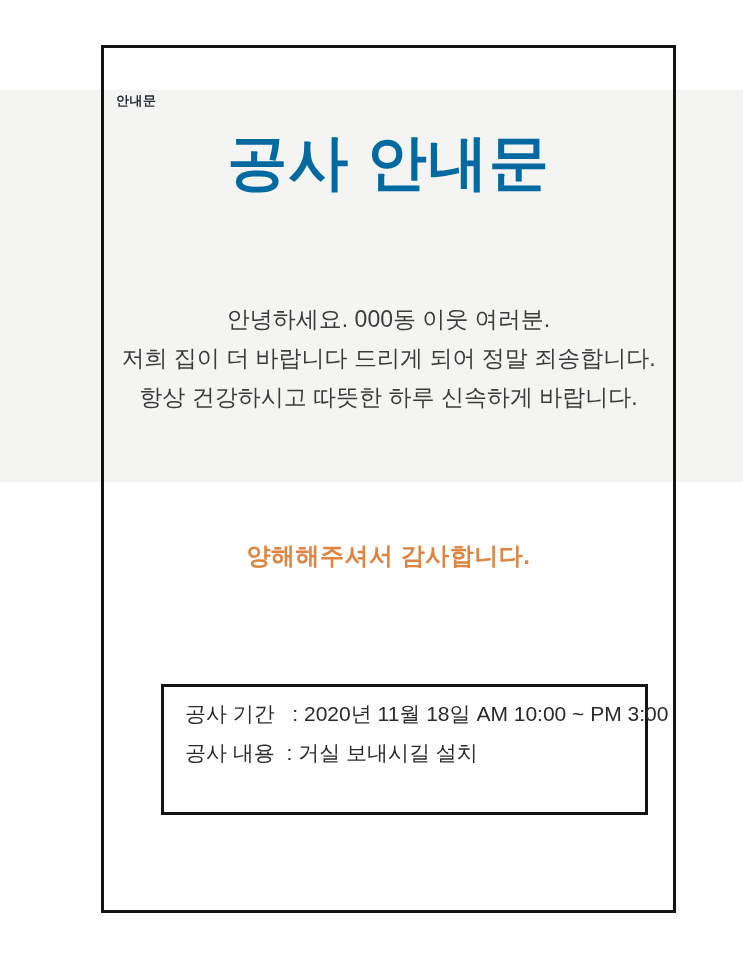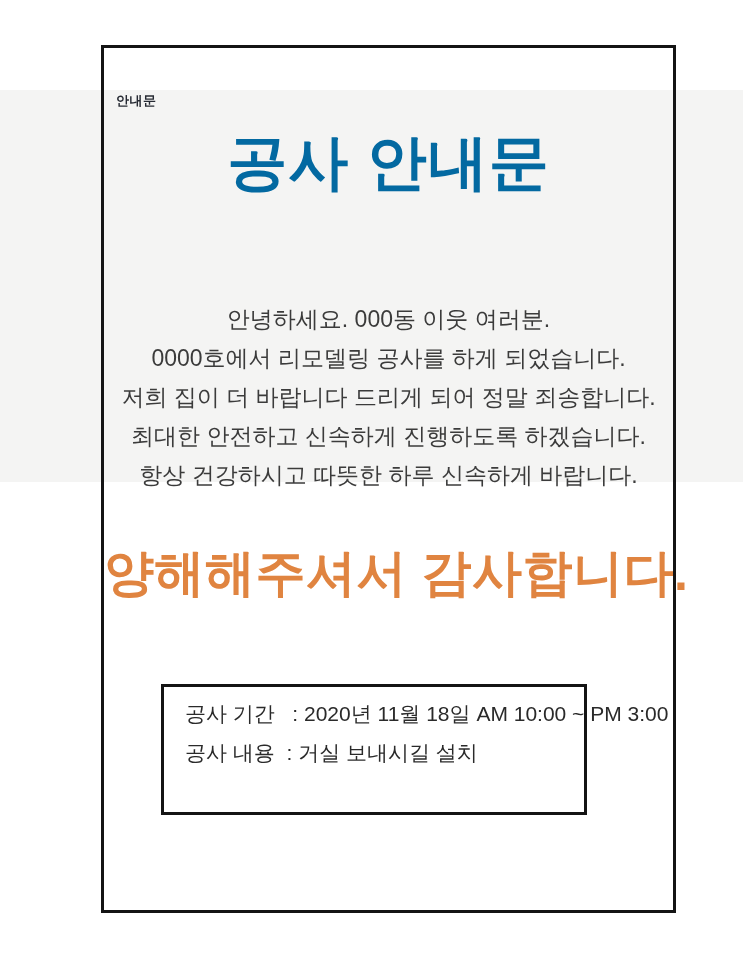--- a/index.html
+++ b/index.html
@@ -73,31 +73,31 @@
   }
   .body-line {
     white-space: nowrap;
   }
   .thanks {
     position: absolute;
     left: 0;
     right: 0;
     top: 492px;
     text-align: center;
-    font-size: 50px;
+    font-size: 24px;
     font-weight: bold;
     color: #e08440;
     letter-spacing: 0.5px;
     white-space: nowrap;
   }
   .info-box {
     position: absolute;
     left: 57px;
     top: 636px;
-    width: 426px;
+    width: 487px;
     height: 131px;
     box-sizing: border-box;
     border: 3px solid #141414;
     padding: 7px 0 0 21px;
     font-size: 21px;
     line-height: 39px;
     color: #2a2a2a;
     background: transparent;
   }
   .info-line {
@@ -112,23 +112,21 @@
   <div class="gray-band"></div>
 
   <div class="page">
 
     <div class="corner-label">안내문</div>
 
     <h1 class="title">공사 안내문</h1>
 
     <div class="body-lines">
         <div class="body-line">안녕하세요. 000동 이웃 여러분.</div>
-        <div class="body-line">0000호에서 리모델링 공사를 하게 되었습니다.</div>
         <div class="body-line">저희 집이 더 바랍니다 드리게 되어 정말 죄송합니다.</div>
-        <div class="body-line">최대한 안전하고 신속하게 진행하도록 하겠습니다.</div>
         <div class="body-line">항상 건강하시고 따뜻한 하루 신속하게 바랍니다.</div>
       </div>
 
     <div class="thanks">양해해주셔서 감사합니다.</div>
 
     <div class="info-box">
         <div class="info-line">공사 기간   : 2020년 11월 18일 AM 10:00 ~ PM 3:00</div>
         <div class="info-line">공사 내용  : 거실 보내시길 설치</div>
       </div>
 

